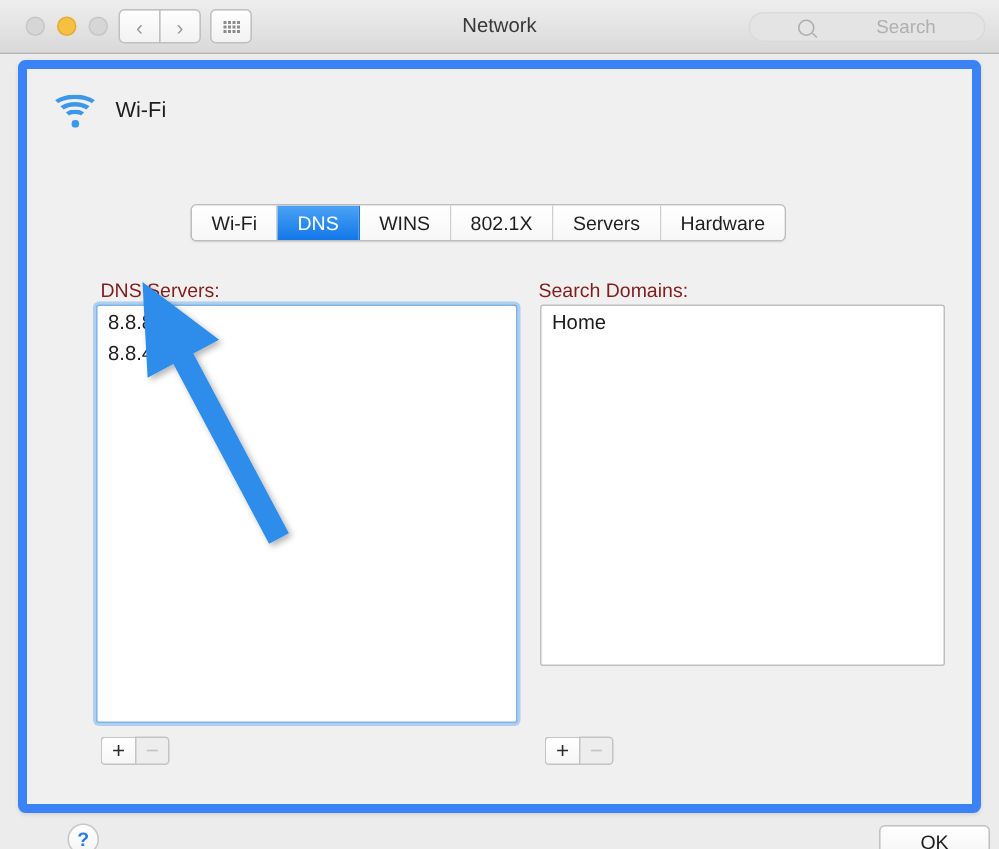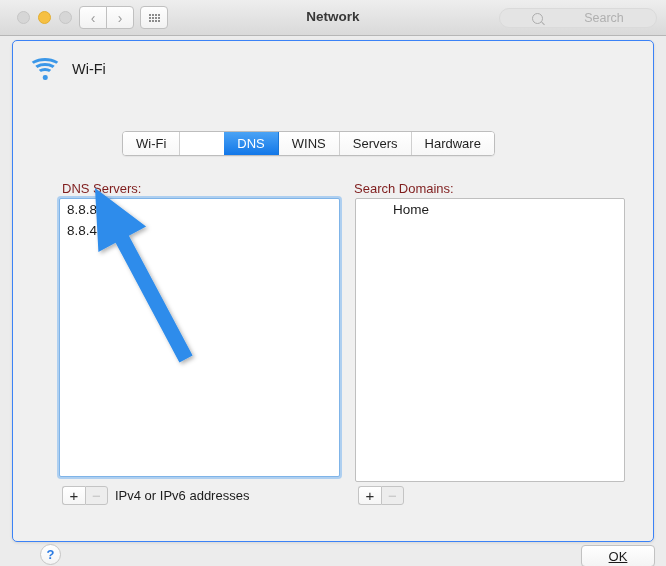--- a/index.html
+++ b/index.html
@@ -86,21 +86,20 @@
     background: #8c8c8c;
   }
 
   #win-title {
     position: absolute;
     left: 0; top: 9px;
     width: 666px;
     text-align: center;
     font-size: 13.5px;
     color: #383838;
-    font-weight: bold;
   }
 
   #searchfield {
     position: absolute;
     left: 499px; top: 8px;
     width: 158px; height: 20px;
     background: #e4e4e4;
     border: 1px solid #dadada;
     border-radius: 10px;
     box-sizing: border-box;
@@ -128,21 +127,21 @@
     font-size: 12.5px;
     color: #b0b0b0;
   }
 
   
   #sheet {
     position: absolute;
     left: 12px; top: 40px;
     width: 642px; height: 502px;
     background: #f0f0f0;
-    border: 1px solid #3b82f6;
+    border: 6px solid #3b82f6;
     border-radius: 5px;
     box-sizing: border-box;
     box-shadow: 0 1px 3px rgba(0,0,0,0.10);
   }
 
   
   #service-header {
     position: absolute;
     left: 16px; top: 16px;
     display: flex;
@@ -203,21 +202,20 @@
     border-right: 1px solid #cfcfcf;
     box-sizing: border-box;
     height: 100%;
     white-space: nowrap;
   }
   .tab:last-child { border-right: none; }
   .tab.selected {
     background: linear-gradient(to bottom, #4ba3f5 0%, #1277e8 100%);
     color: #ffffff;
     border-right-color: #1a76d6;
-    margin-left: 44px;
   }
 
   
   .col-label {
     position: absolute;
     font-size: 13px;
     color: #7f1d1d;
   }
   #dns-label    { left: 49px;  top: 140px; }
   #search-label { left: 341px; top: 140px; }
@@ -230,27 +228,26 @@
     background: #ffffff;
     border: 1px solid #7fb4e8;
     border-radius: 2px;
     box-sizing: border-box;
     box-shadow: 0 0 0 2px rgba(120,180,240,0.55);
     overflow: hidden;
   }
   #search-listbox {
     position: absolute;
     left: 342px; top: 157px;
-    width: 270px; height: 284px;
+    width: 270px; height: 241px;
     background: #ffffff;
     border: 1px solid #bfbfbf;
     border-radius: 2px;
     box-sizing: border-box;
     overflow: hidden;
-    padding-left: 30px;
   }
   .list-row {
     font-size: 13.5px;
     color: #1c1c1c;
     padding: 3px 0 3px 7px;
     line-height: 15px;
   }
 
   
   .pm-group {
@@ -381,41 +378,41 @@
         <span class="arc a3"></span>
         <span class="dot"></span>
       </div>
       <div id="service-name">Wi-Fi</div>
     </div>
 
     <div id="tabbar">
       <div class="tab">Wi-Fi</div>
       <div class="tab selected">DNS</div>
       <div class="tab">WINS</div>
+      <div class="tab">802.1X</div>
       <div class="tab">Servers</div>
       <div class="tab">Hardware</div>
     </div>
 
     <div class="col-label" id="dns-label">DNS Servers:</div>
     <div class="col-label" id="search-label">Search Domains:</div>
 
     <div id="dns-listbox">
       <div class="list-row">8.8.8.8</div>
       <div class="list-row">8.8.4.4</div>
     </div>
 
     <div id="search-listbox">
       <div class="list-row">Home</div>
     </div>
 
     <div class="pm-group" id="dns-pm">
       <div class="pm-btn add">+</div>
       <div class="pm-btn remove">−</div>
     </div>
-    <div id="dns-pm-caption">IPv4 or IPv6 addresses</div>
 
     <div class="pm-group" id="search-pm">
       <div class="pm-btn add">+</div>
       <div class="pm-btn remove">−</div>
     </div>
 
     <div id="help-btn">?</div>
     <div class="dlg-btn" id="ok-btn">OK</div>
 
   </div>

